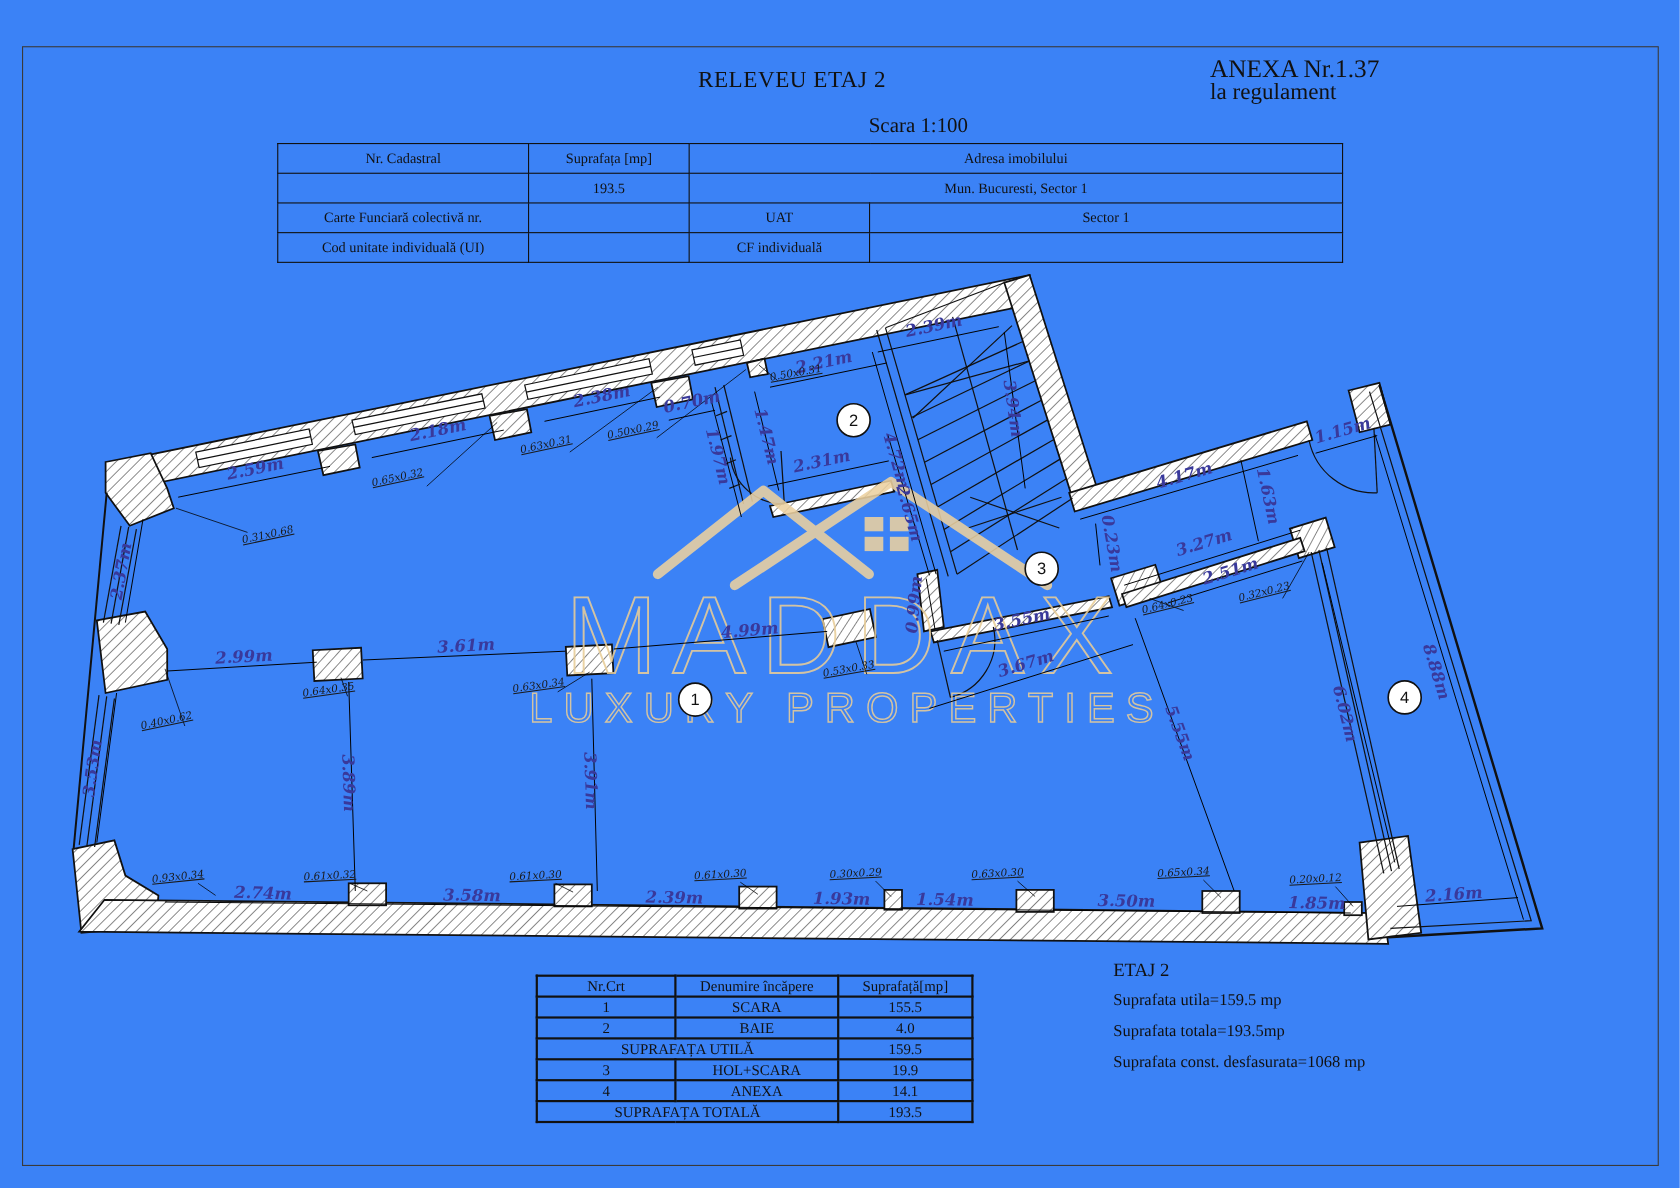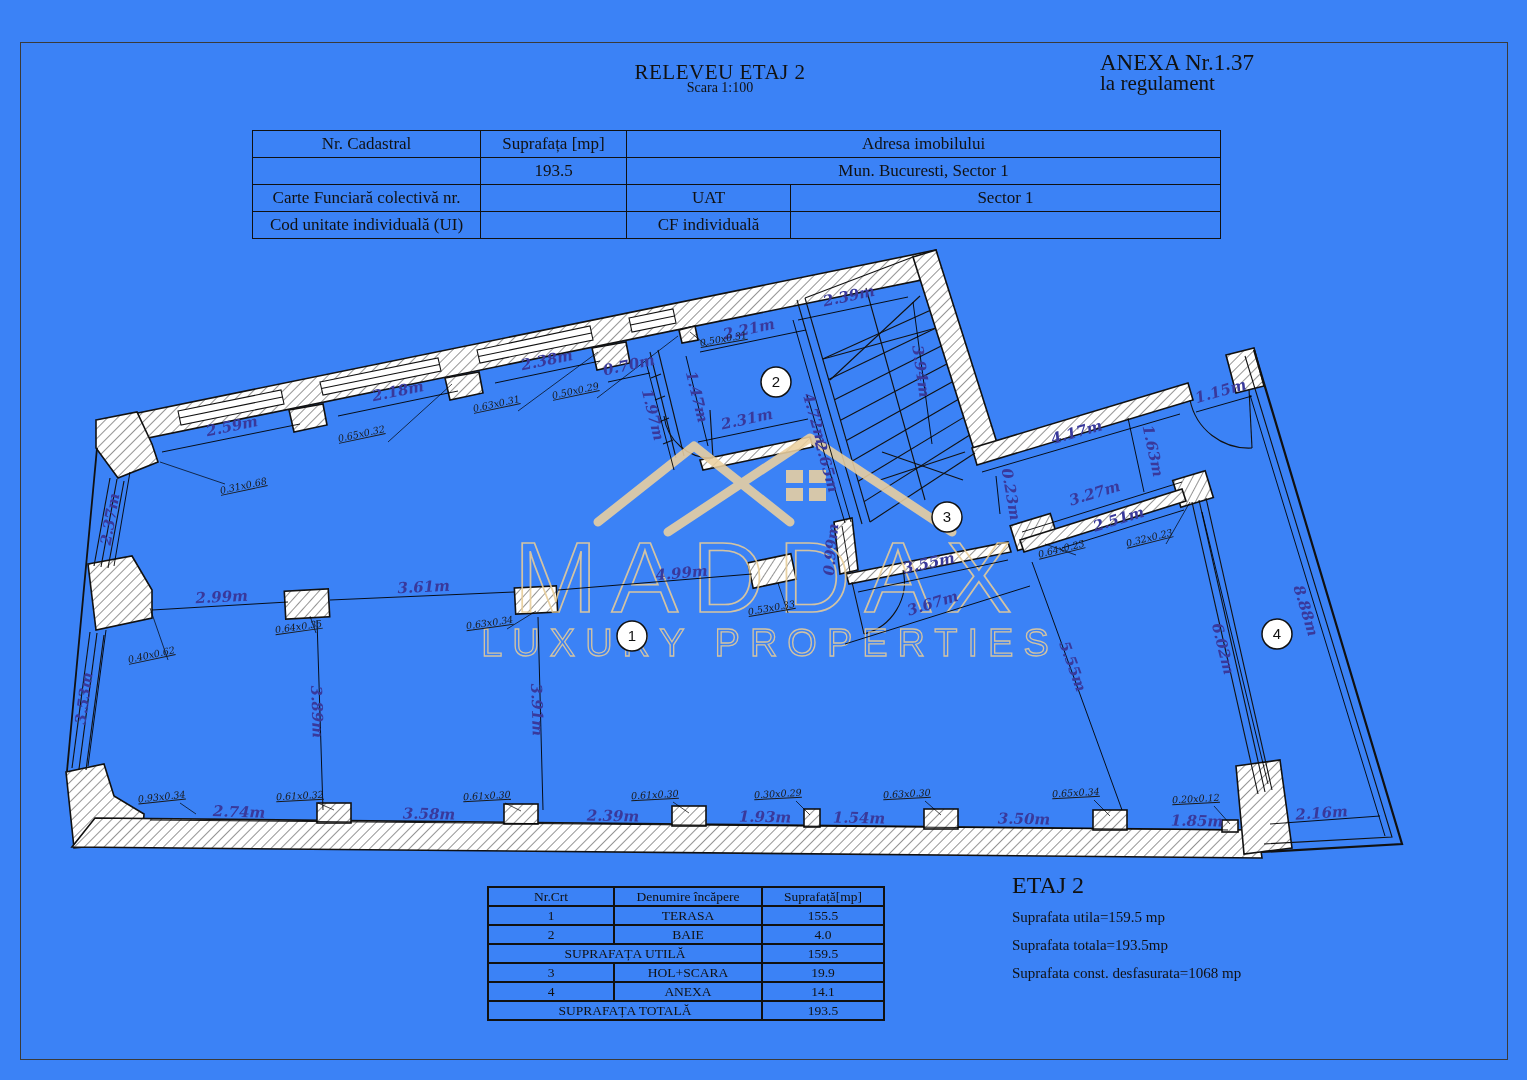--- a/index.html
+++ b/index.html
@@ -1,31 +1,31 @@
 <!DOCTYPE html>
 <html><head>
 <meta charset="utf-8">
 <style>
   html,body{margin:0;padding:0;background:#fff;}
   #sheet{position:relative;width:1527px;height:1080px;background:#3b82f6;overflow:hidden;
          font-family:"Liberation Serif",serif;color:#111;padding-left:28px;}
   #frame{position:absolute;left:20px;top:42px;width:1486px;height:1016px;border:1.6px solid #3a3a3a;}
   .abs{position:absolute;}
   #title-main{left:560px;top:60px;width:320px;text-align:center;font-size:21px;letter-spacing:.5px;}
-  #title-scale{left:560px;top:80px;width:320px;text-align:center;font-size:14px;}
+  #title-scale{left:560px;top:104px;width:320px;text-align:right;font-size:19px;}
   #annex{left:1100px;top:52px;width:220px;line-height:21px;}
   #annex .a1{font-size:23px;}
   #annex .a2{font-size:21px;font-family:Liberation Serif, serif;}
   table{border-collapse:collapse;table-layout:fixed;}
-  #cad-table{left:252px;top:130px;width:968px;font-size:17px;}
+  #cad-table{left:252px;top:130px;width:968px;font-size:13px;}
   #cad-table td{border:1.6px solid #111;text-align:center;height:26px;padding:0 4px;overflow:hidden;}
   #rooms-table{left:487px;top:886px;width:396px;font-family:Liberation Serif, serif;font-size:13.5px;}
   #rooms-table td{border:2px solid #111;text-align:center;height:17px;padding:0 2px;}
   #summary{left:1012px;top:872px;width:400px;}
-  #summary .et{font-size:24px;margin-bottom:10px;}
+  #summary .et{font-size:17px;margin-bottom:10px;}
   #summary .ln{font-size:15px;margin-bottom:11px;}
   svg text{font-family:"DejaVu Serif",serif;}
   .d{font-size:15px;font-style:italic;font-weight:bold;}
   .s{font-size:9.5px;font-style:italic;fill:#1a1a1a;text-decoration:underline;}
   .rn{font-family:"Liberation Sans",sans-serif;font-size:15px;fill:#111;font-style:normal;}
 </style>
 </head>
 <body>
 
 <div id="sheet">
@@ -78,21 +78,21 @@
         <col style="width:122px">
       </colgroup>
     <tbody>
         <tr>
       <td>Nr.Crt</td>
       <td>Denumire încăpere</td>
       <td>Suprafață[mp]</td>
     </tr>
     <tr>
       <td>1</td>
-      <td>TERASA</td>
+      <td>SCARA</td>
       <td>155.5</td>
     </tr>
     <tr>
       <td>2</td>
       <td>BAIE</td>
       <td>4.0</td>
     </tr>
     <tr>
       <td colspan="2">SUPRAFAȚA UTILĂ</td>
       <td>159.5</td>

